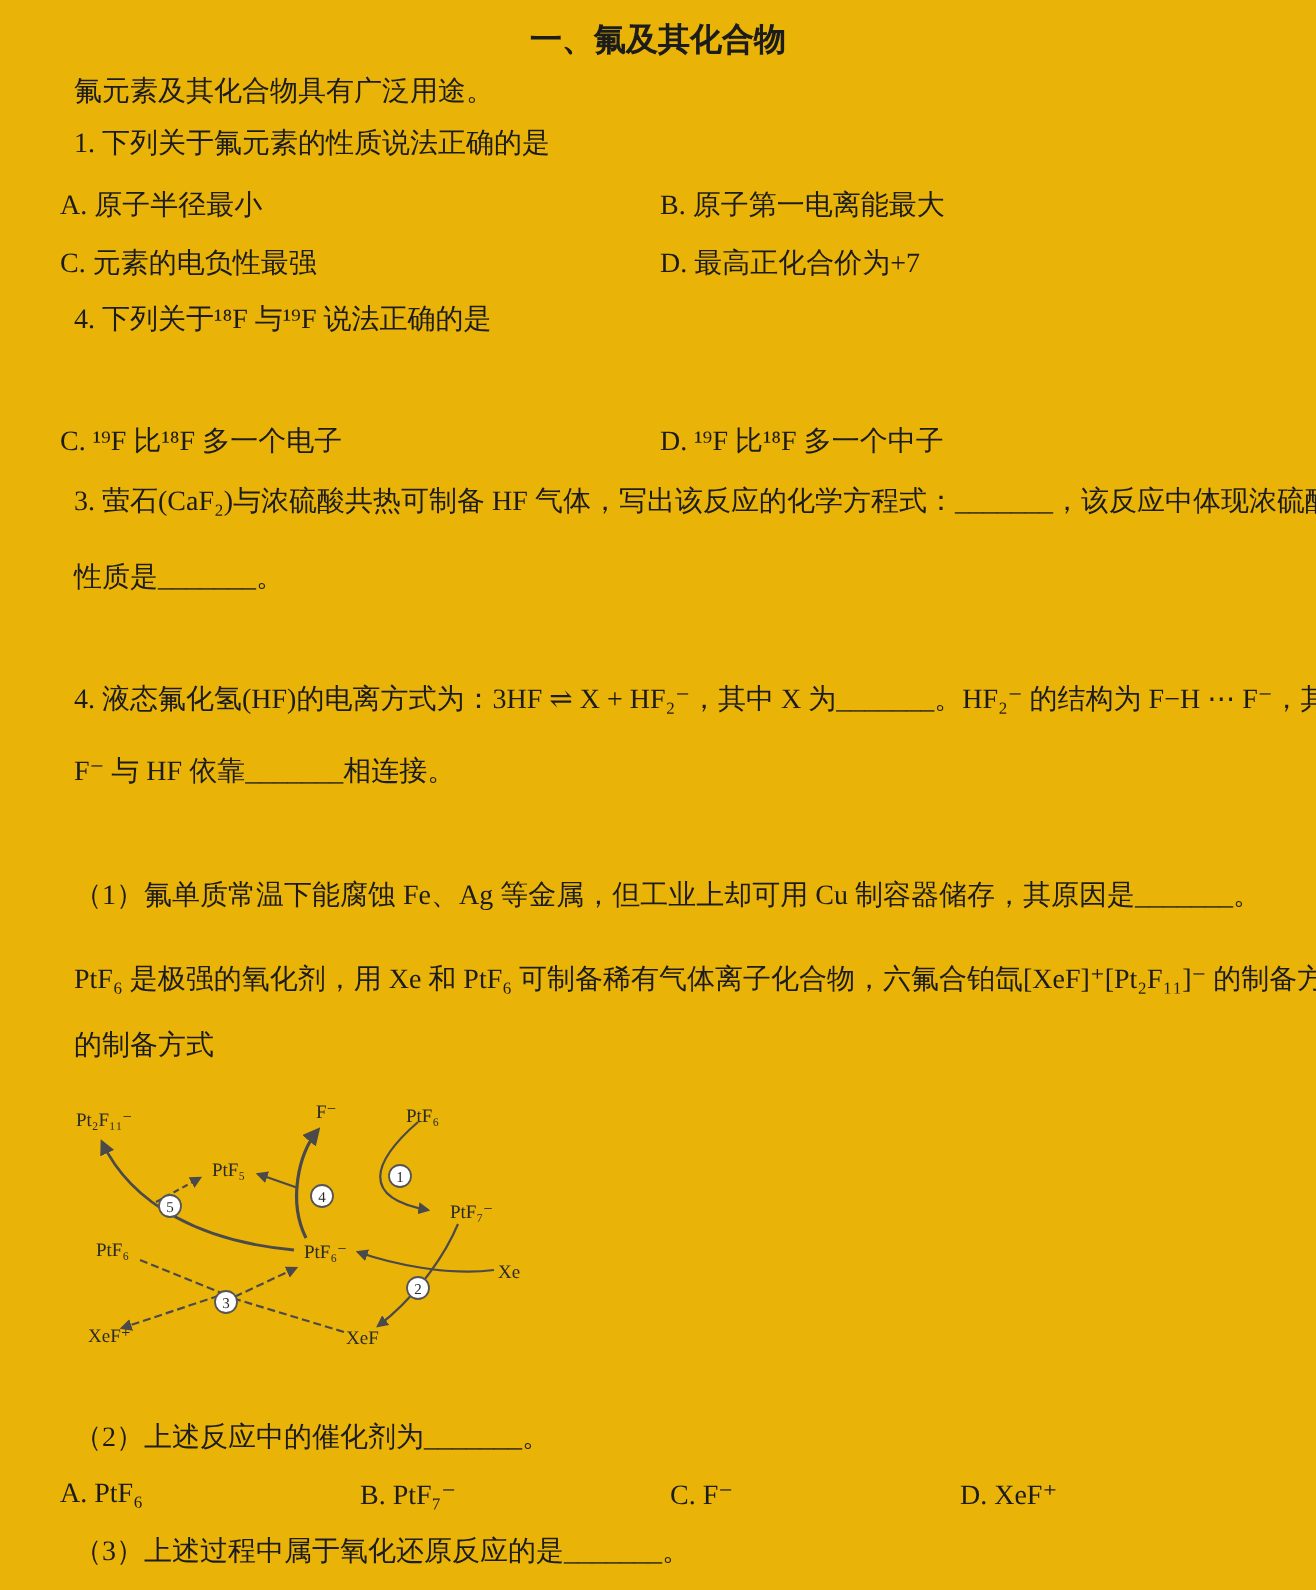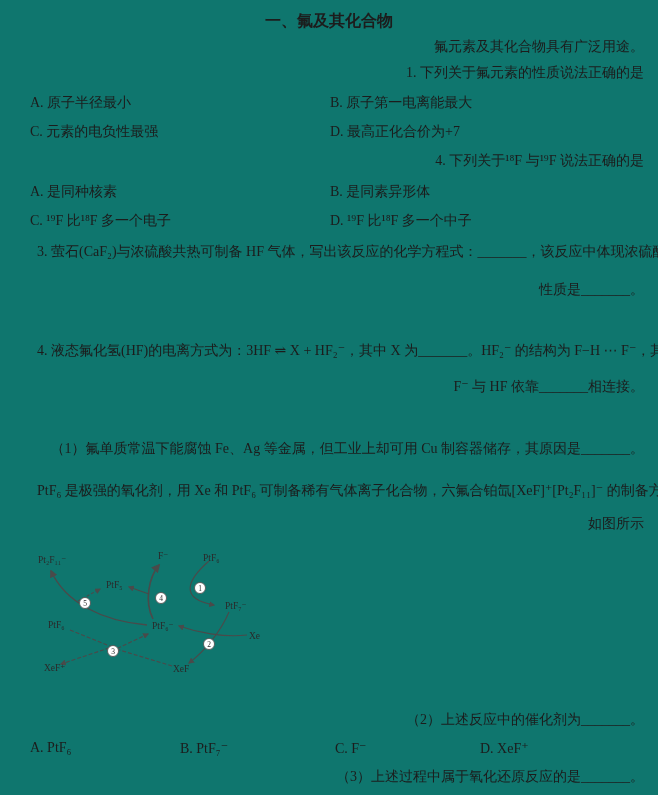--- a/index.html
+++ b/index.html
@@ -1,21 +1,21 @@
 <!DOCTYPE html>
 <html><head>
 <meta charset="utf-8">
 <style>
   html,body{margin:0;padding:0;background:#ffffff;}
   .page{
-    position:relative;width:658px;height:795px;background:#0f766e;
+    position:relative;width:658px;height:795px;background:#eab308;
     font-family:"Liberation Serif","DejaVu Serif",serif;
     font-size:14px;color:#1c1c1c;overflow:hidden;
   }
-  .ln{position:absolute;left:37px;right:14px;line-height:17px;white-space:nowrap;text-align:right;}
+  .ln{position:absolute;left:37px;right:14px;line-height:17px;white-space:nowrap;}
   .title{left:0;right:0;text-align:center;font-weight:bold;font-size:16px;white-space:nowrap;}
   .row{position:absolute;left:30px;right:0;height:18px;}
   .opt{position:absolute;top:0;white-space:nowrap;}
   .diagram{position:absolute;left:28px;top:541px;}
   svg text{font-family:"Liberation Serif","DejaVu Serif",serif;fill:#2a2a2a;}
 </style>
 </head>
 <body>
 
 <div class="page">
@@ -28,38 +28,34 @@
   <div class="row" style="top:94px">
     <span class="opt" style="left:0">A. 原子半径最小</span>
     <span class="opt" style="left:300px">B. 原子第一电离能最大</span>
   </div>
   <div class="row" style="top:123px">
     <span class="opt" style="left:0">C. 元素的电负性最强</span>
     <span class="opt" style="left:300px">D. 最高正化合价为+7</span>
   </div>
 
   <div class="ln" style="top:152px">4. 下列关于¹⁸F 与¹⁹F 说法正确的是</div>
-  <div class="row" style="top:183px">
-    <span class="opt" style="left:0">A. 是同种核素</span>
-    <span class="opt" style="left:300px">B. 是同素异形体</span>
-  </div>
   <div class="row" style="top:212px">
     <span class="opt" style="left:300px">D. ¹⁹F 比¹⁸F 多一个中子</span>
     <span class="opt" style="left:0">C. ¹⁹F 比¹⁸F 多一个电子</span>
   </div>
 
   <div class="ln" style="top:243px">3. 萤石(CaF₂)与浓硫酸共热可制备 HF 气体，写出该反应的化学方程式：_______，该反应中体现浓硫酸的</div>
   <div class="ln" style="top:281px">性质是_______。</div>
 
   <div class="ln" style="top:342px">4. 液态氟化氢(HF)的电离方式为：3HF ⇌ X + HF₂⁻，其中 X 为_______。HF₂⁻ 的结构为 F−H ⋯ F⁻，其中</div>
   <div class="ln" style="top:378px">F⁻ 与 HF 依靠_______相连接。</div>
 
   <div class="ln" style="top:440px">（1）氟单质常温下能腐蚀 Fe、Ag 等金属，但工业上却可用 Cu 制容器储存，其原因是_______。</div>
   <div class="ln" style="top:482px">PtF₆ 是极强的氧化剂，用 Xe 和 PtF₆ 可制备稀有气体离子化合物，六氟合铂氙[XeF]⁺[Pt₂F₁₁]⁻ 的制备方式</div>
-  <div class="ln" style="top:515px">如图所示</div>
+  <div class="ln" style="top:515px">的制备方式</div>
 
   <svg class="diagram" width="310" height="148" viewBox="0 0 310 148">
     <defs>
       <marker id="ah" viewBox="0 0 10 10" refX="8" refY="5" markerWidth="5.5" markerHeight="5.5" orient="auto-start-reverse">
         <path d="M0 0 L10 5 L0 10 z" fill="#4a4a4a"></path>
       </marker>
     </defs>
 
     <g stroke="#4a4a4a" fill="none" stroke-width="1.1">
       <path d="M181,20 C158,40 152,58 186,64" marker-end="url(#ah)"></path>

